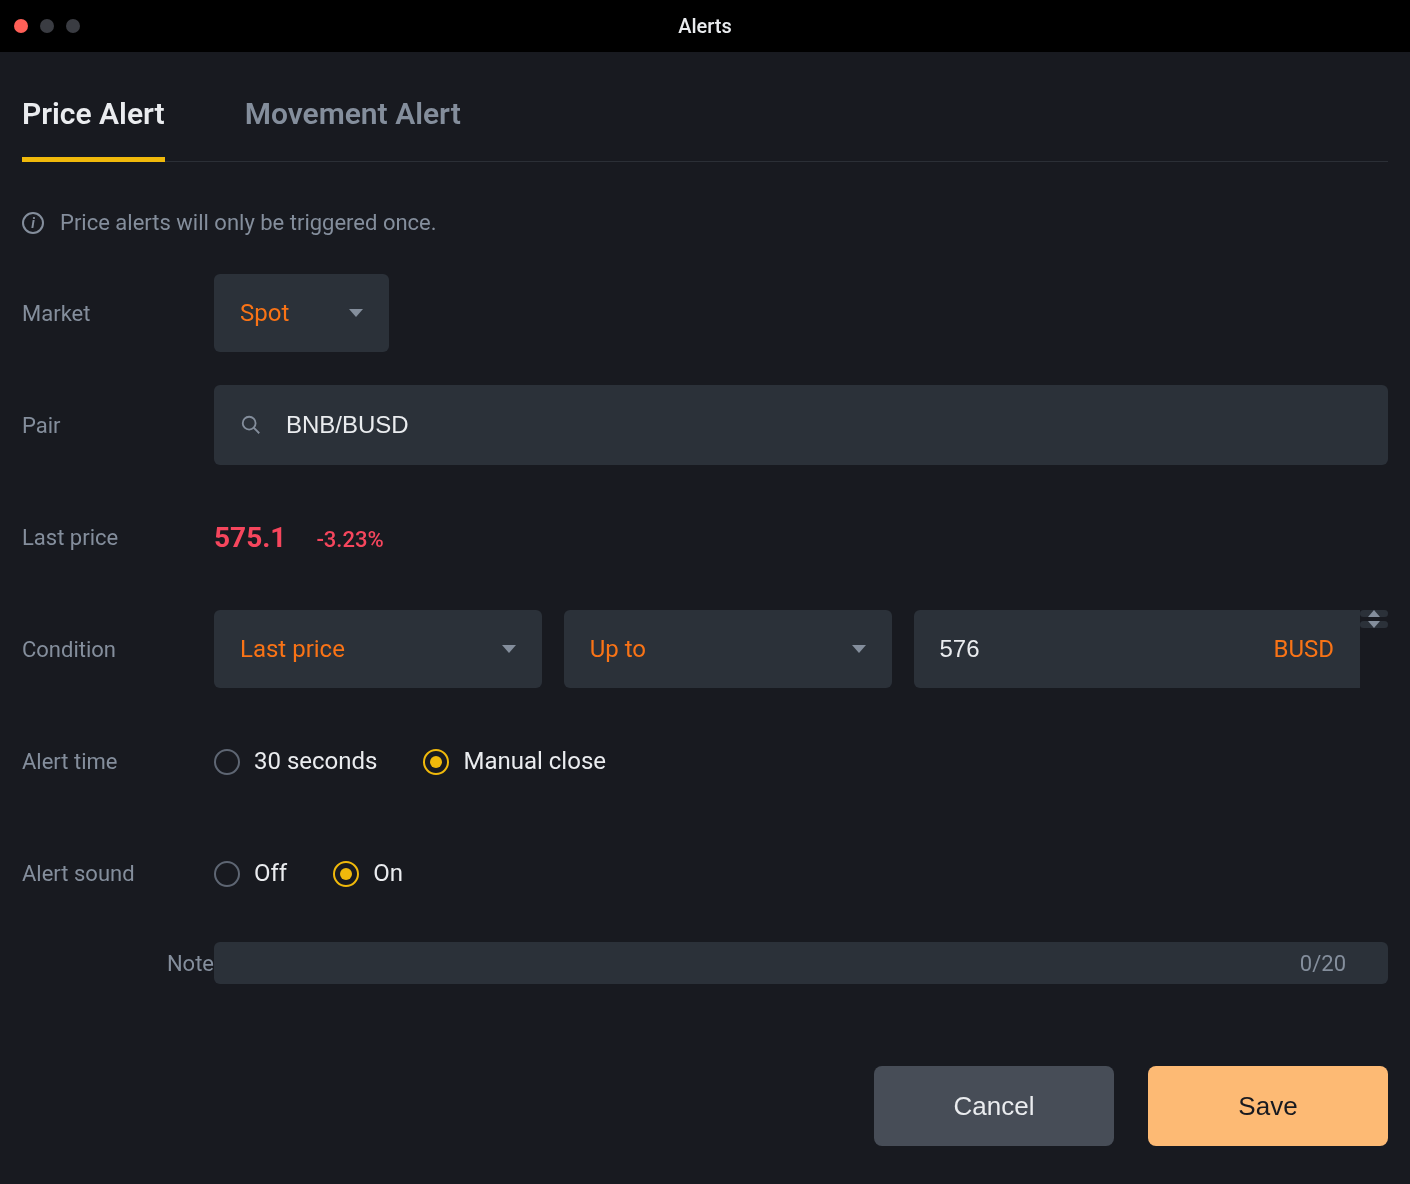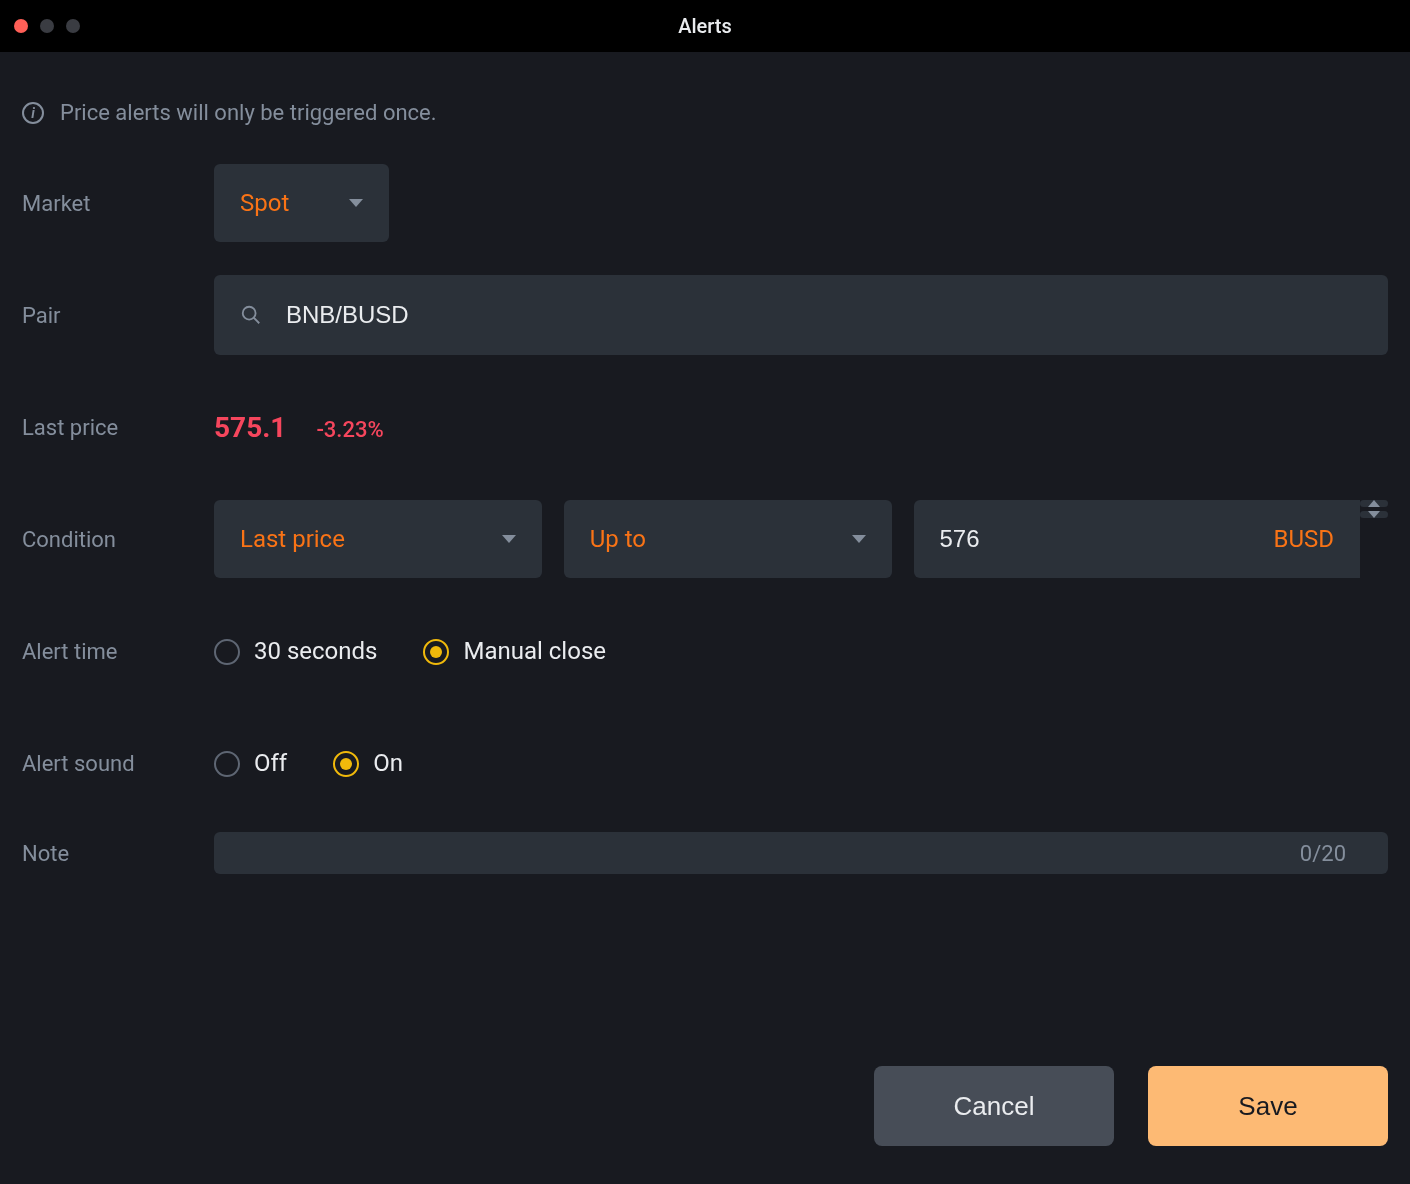--- a/index.html
+++ b/index.html
@@ -240,21 +240,21 @@
     background: #2b3139;
     border-radius: 6px;
     height: 42px;
     display: flex;
     align-items: center;
     padding: 0 42px;
     justify-content: flex-end;
     overflow: hidden;
   }
   .note-counter { color: #848e9c; font-size: 22px; }
-  .row.note-row { min-height: 68px; align-items: center; }
+  .row.note-row { min-height: 68px; align-items: center; text-align: right; }
   .row.note-row .row-label { align-self: center; }
 
   
   .footer {
     position: absolute;
     right: 22px;
     bottom: 38px;
     display: flex;
     gap: 34px;
   }
@@ -289,20 +289,24 @@
   <div class="traffic-lights">
     <div class="traffic-light red"></div>
     <div class="traffic-light gray"></div>
     <div class="traffic-light gray"></div>
   </div>
   <div class="win-title">Alerts</div>
 </div>
 
 <div class="content">
 
+  <div class="tabs">
+    <div class="tab active">Price Alert</div>
+    <div class="tab">Movement Alert</div>
+  </div>
 
   <div class="info">
     <div class="info-icon">i</div>
     <span>Price alerts will only be triggered once.</span>
   </div>
 
   <div class="form">
 
     <div class="row">
       <div class="row-label">Market</div>

